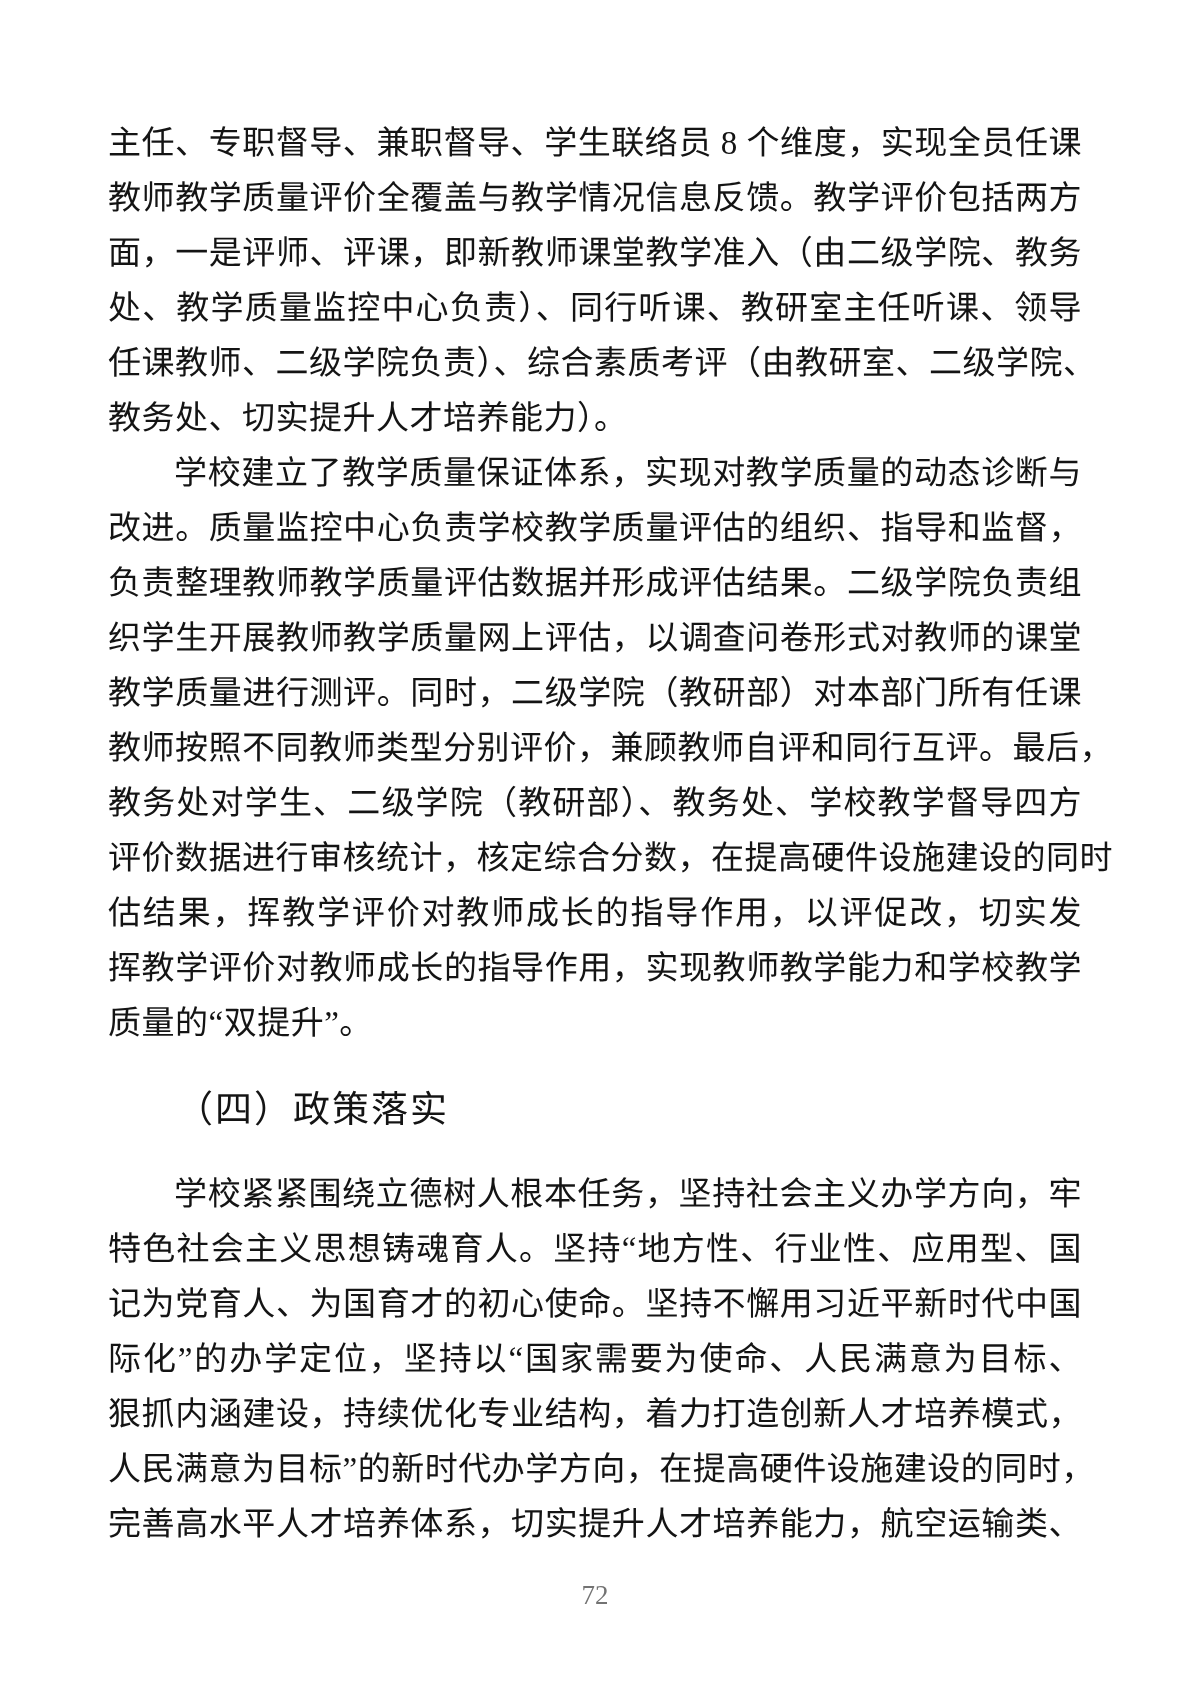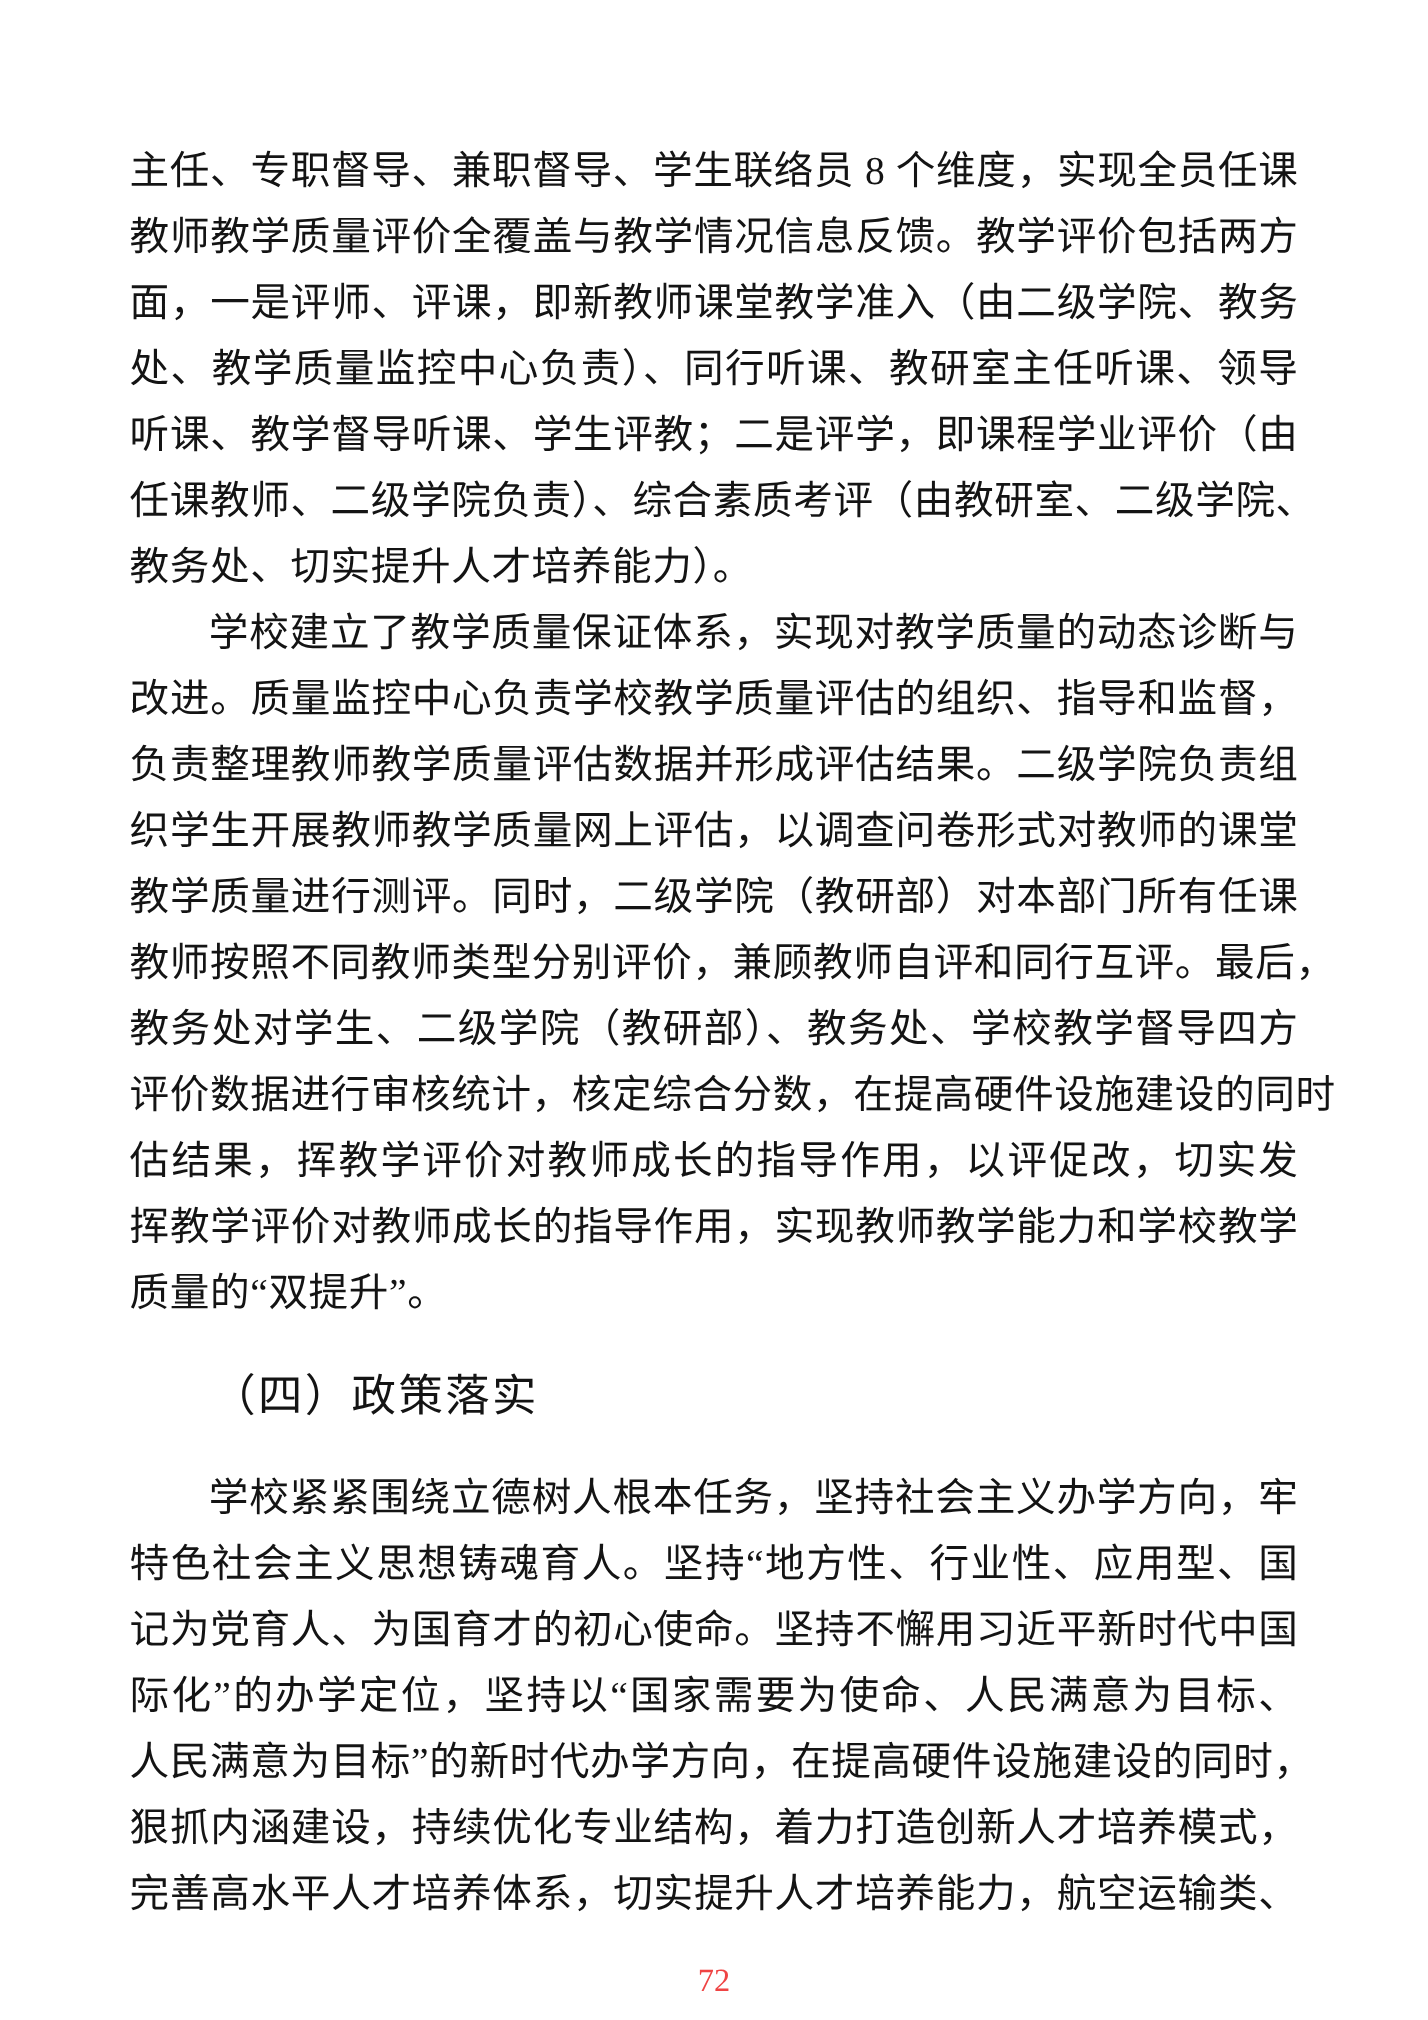--- a/index.html
+++ b/index.html
@@ -48,34 +48,33 @@
     height: 55px;
     font-weight: normal;
     text-indent: 68px;
     letter-spacing: 2px;
   }
   .page-number {
     margin-top: 26px;
     text-align: center;
     font-size: 27px;
     line-height: 34px;
-    color: #ef4444;
+    color: #737373;
   }
 </style>
 </head>
 <body>
 
 <main class="page">
 
   <section class="para">
     <div class="line">主任、专职督导、兼职督导、学生联络员 8 个维度，实现全员任课</div>
     <div class="line">教师教学质量评价全覆盖与教学情况信息反馈。教学评价包括两方</div>
     <div class="line">面，一是评师、评课，即新教师课堂教学准入（由二级学院、教务</div>
     <div class="line">处、教学质量监控中心负责）、同行听课、教研室主任听课、领导</div>
-    <div class="line">听课、教学督导听课、学生评教；二是评学，即课程学业评价（由</div>
     <div class="line">任课教师、二级学院负责）、综合素质考评（由教研室、二级学院、</div>
     <div class="line end">教务处、切实提升人才培养能力）。</div>
   </section>
 
   <section class="para">
     <div class="line indent">学校建立了教学质量保证体系，实现对教学质量的动态诊断与</div>
     <div class="line">改进。质量监控中心负责学校教学质量评估的组织、指导和监督，</div>
     <div class="line">负责整理教师教学质量评估数据并形成评估结果。二级学院负责组</div>
     <div class="line">织学生开展教师教学质量网上评估，以调查问卷形式对教师的课堂</div>
     <div class="line">教学质量进行测评。同时，二级学院（教研部）对本部门所有任课</div>
@@ -87,20 +86,20 @@
     <div class="line end">质量的“双提升”。</div>
   </section>
 
   <h2 class="heading">（四）政策落实</h2>
 
   <section class="para">
     <div class="line indent">学校紧紧围绕立德树人根本任务，坚持社会主义办学方向，牢</div>
     <div class="line">特色社会主义思想铸魂育人。坚持“地方性、行业性、应用型、国</div>
     <div class="line">记为党育人、为国育才的初心使命。坚持不懈用习近平新时代中国</div>
     <div class="line">际化”的办学定位，坚持以“国家需要为使命、人民满意为目标、</div>
+    <div class="line">狠抓内涵建设，持续优化专业结构，着力打造创新人才培养模式，</div>
     <div class="line">人民满意为目标”的新时代办学方向，在提高硬件设施建设的同时，</div>
-    <div class="line">狠抓内涵建设，持续优化专业结构，着力打造创新人才培养模式，</div>
     <div class="line">完善高水平人才培养体系，切实提升人才培养能力，航空运输类、</div>
   </section>
 
   <footer class="page-number">72</footer>
 
 </main>
 
 </body></html>

